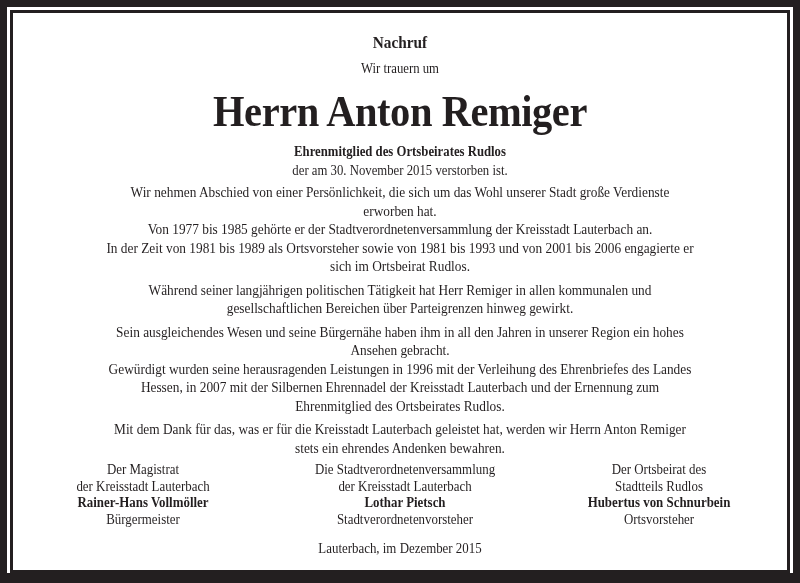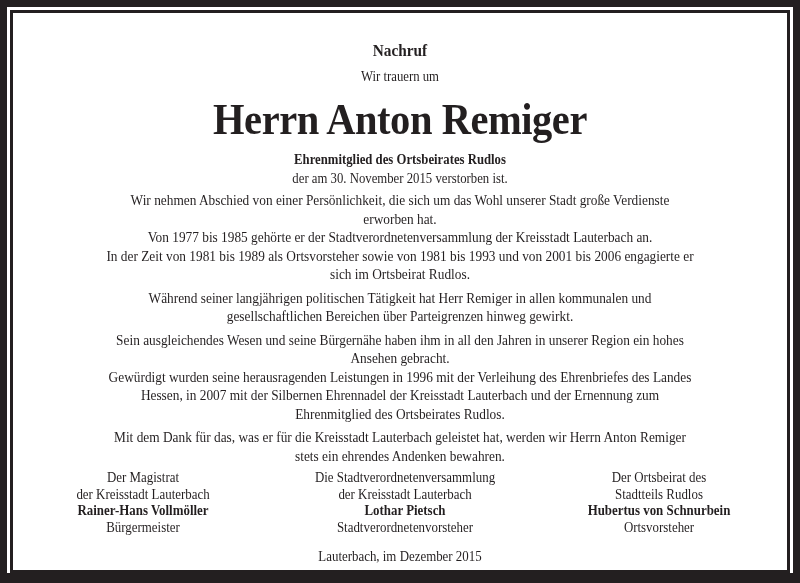--- a/index.html
+++ b/index.html
@@ -1,19 +1,19 @@
 <!DOCTYPE html>
 <html><head>
 <meta charset="utf-8">
 <style>
   html, body { margin: 0; padding: 0; }
   body { width: 800px; height: 583px; background: #231f20; position: relative; overflow: hidden; font-family: "DejaVu Serif", "Liberation Serif", serif; color: #231f20; }
   .gap { position: absolute; left: 7px; top: 7px; width: 786px; height: 566px; background: #ffffff; }
   .inner-line { position: absolute; left: 10px; top: 10px; width: 774px; height: 557px; border: 3px solid #231f20; background: #ffffff; }
-  .content { position: absolute; left: 13px; top: 21px; width: 774px; height: 557px; text-align: center; }
+  .content { position: absolute; left: 13px; top: 13px; width: 774px; height: 557px; text-align: center; }
   .content p { margin: 0; }
   .heading { position: absolute; left: 0; width: 100%; font-family: "Liberation Serif", serif; }
   .nachruf { top: 20px; font-size: 17px; font-weight: bold; transform: scaleX(0.9); }
   .trauern { top: 47px; font-size: 15px; transform: scaleX(0.85); }
   .name { top: 72px; font-size: 45px; font-weight: bold; letter-spacing: -0.5px; transform: scaleX(0.9); }
   .title1 { top: 130px; font-size: 15px; font-weight: bold; transform: scaleX(0.85); }
   .title2 { top: 149px; font-size: 15px; transform: scaleX(0.85); }
   .body { position: absolute; left: 8px; right: 8px; top: 170px; font-family: Liberation Serif, serif; font-size: 15.5px; line-height: 18.5px; }
   .body p { margin: 0; transform: scaleX(0.86); transform-origin: center; }
   .body p.space { margin-top: 5px; }

